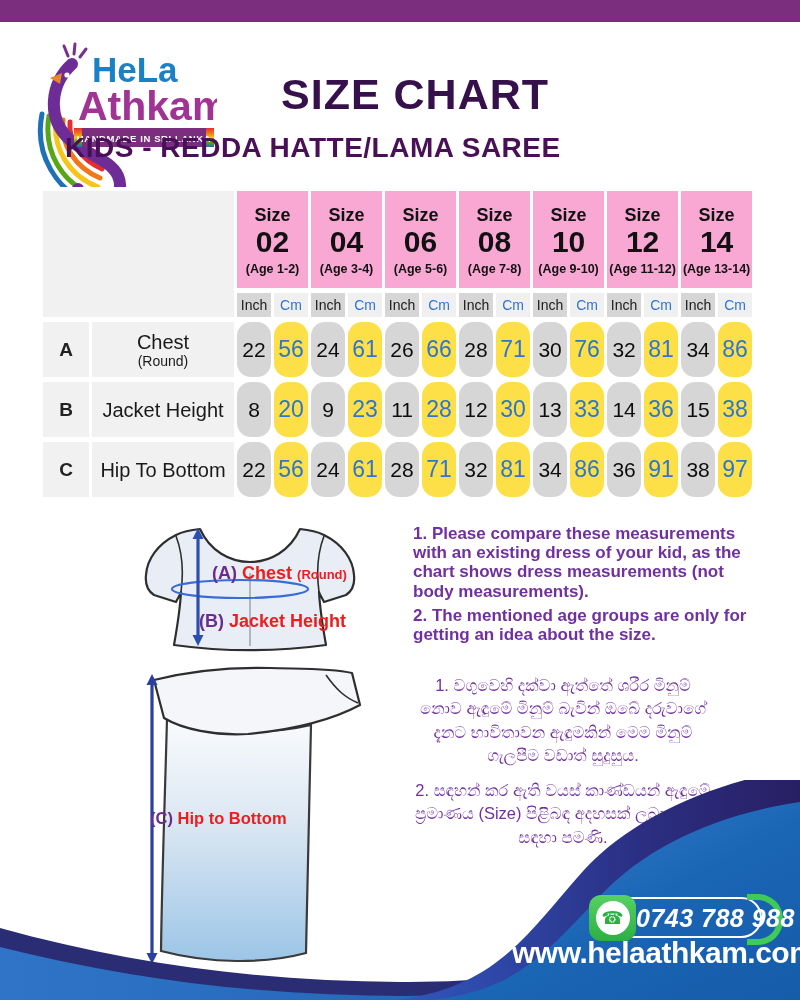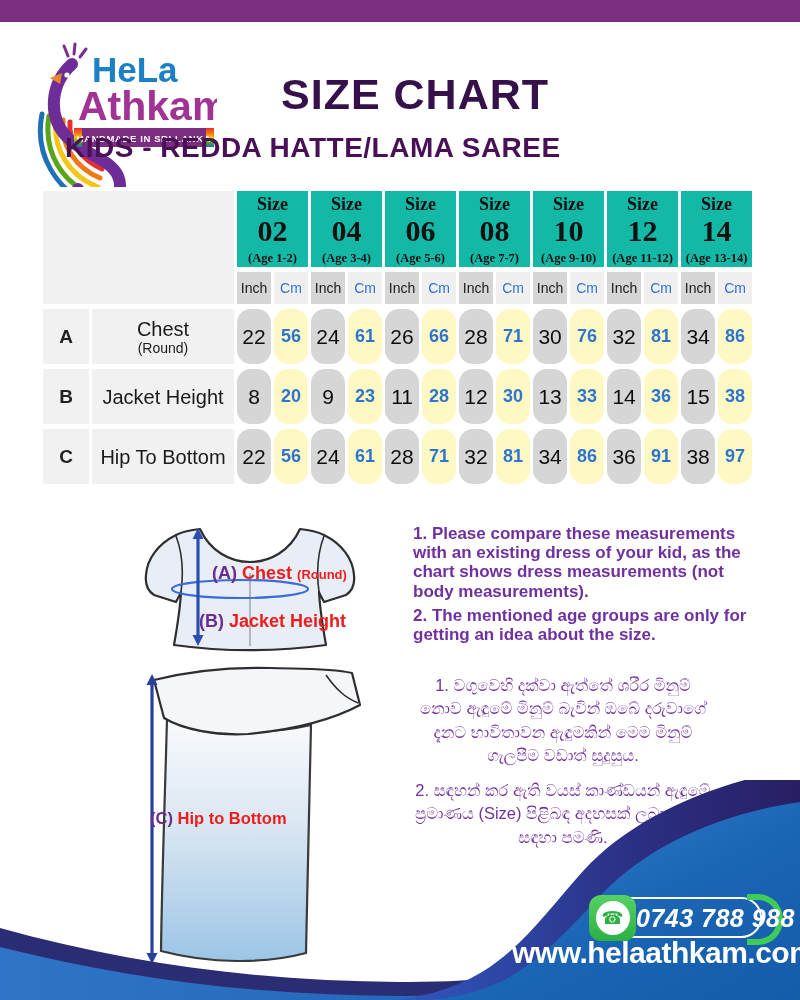--- a/index.html
+++ b/index.html
@@ -25,34 +25,34 @@
     font-size:28px; font-weight:bold; color:#4a1057; letter-spacing:.5px;
   }
 
   
   .size-table {
     position:absolute; left:40px; top:186px;
     border-collapse:separate; border-spacing:3px 5px; table-layout:fixed; width:715px;
   }
   .size-table td, .size-table th { text-align:center; vertical-align:middle; overflow:hidden; }
   .corner { background:#f1f1f1; }
-  .size-head { background:#14b8a6; height:76px; color:#111;font-family:Liberation Serif, serif; }
+  .size-head { background:#f9a8d4; height:97px; color:#111; }
   .sz-word { font-size:18px; font-weight:bold; margin-top:2px; }
   .sz-num  { font-size:30px; font-weight:bold; line-height:1.05; }
   .sz-age  { font-size:12.5px; margin-top:4px; white-space:nowrap; }
-  .unit { height:32px; font-size:14px; }
+  .unit { height:24px; font-size:14px; }
   .unit.inch { background:#d6d6d6; color:#1a1a1a; }
   .unit.cm   { background:#f0f0f0; color:#2e74d3; }
   .rk { background:#f1f1f1; font-size:19px; font-weight:bold; color:#222; height:55px; }
   .rn { background:#f1f1f1; color:#1a1a1a; }
   .rn-main { font-size:20px; line-height:1.1; }
   .rn-note { font-size:14px; }
   .v { height:55px;border-radius:14px; }
   .v.inch { background:#d6d6d6; color:#0d0d0d; font-size:21px; font-weight:500; }
-  .v.cm   { background:#fef9c3; color:#2e74d3; font-size:18px;font-weight:bold; }
+  .v.cm   { background:#fde047; color:#2e74d3; font-size:23px; }
 
   
   .diagram-svg { position:absolute; left:130px; top:515px; }
   .lbl { position:absolute; font-weight:bold; white-space:nowrap; }
   .lbl .k { color:#6a2c91; }
   .lbl .t { color:#ee1c1c; }
   .lbl-a { left:212px; top:563px; font-size:18px; }
   .lbl-a .nt { font-size:13px; }
   .lbl-b { left:199px; top:611px; font-size:18px; }
   .lbl-c { left:150px; top:809px; font-size:16.5px; }
@@ -167,21 +167,21 @@
             <div class="sz-age">(Age 3-4)</div>
           </th>
           <th class="size-head" colspan="2">
             <div class="sz-word">Size</div>
             <div class="sz-num">06</div>
             <div class="sz-age">(Age 5-6)</div>
           </th>
           <th class="size-head" colspan="2">
             <div class="sz-word">Size</div>
             <div class="sz-num">08</div>
-            <div class="sz-age">(Age 7-7)</div>
+            <div class="sz-age">(Age 7-8)</div>
           </th>
           <th class="size-head" colspan="2">
             <div class="sz-word">Size</div>
             <div class="sz-num">10</div>
             <div class="sz-age">(Age 9-10)</div>
           </th>
           <th class="size-head" colspan="2">
             <div class="sz-word">Size</div>
             <div class="sz-num">12</div>
             <div class="sz-age">(Age 11-12)</div>

